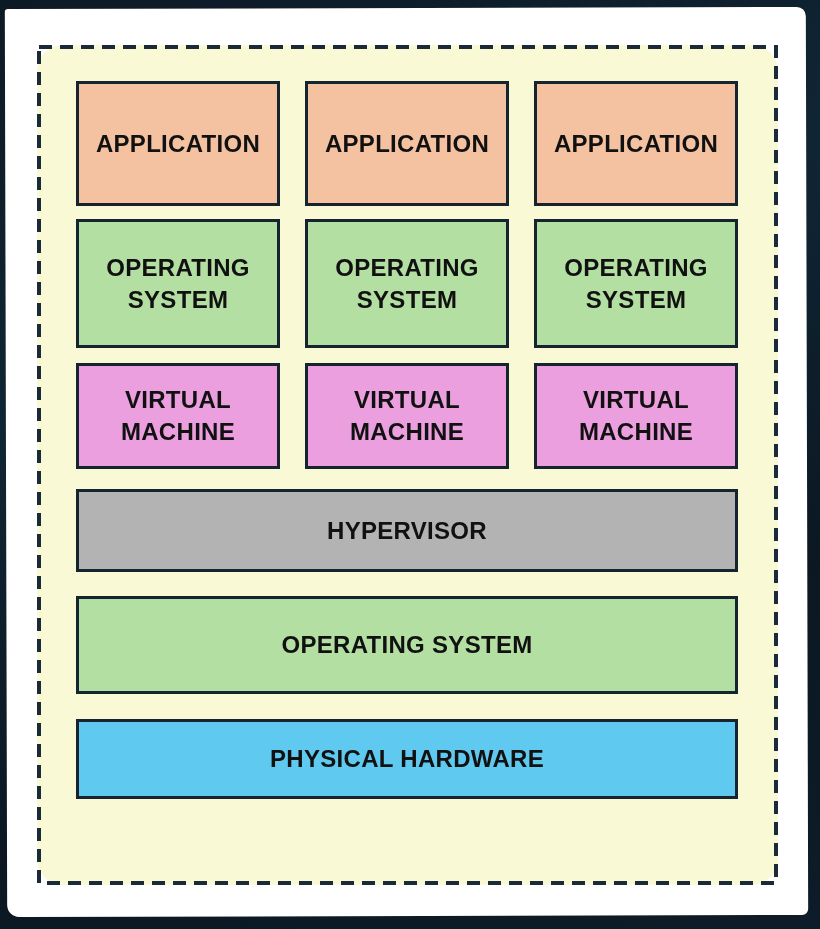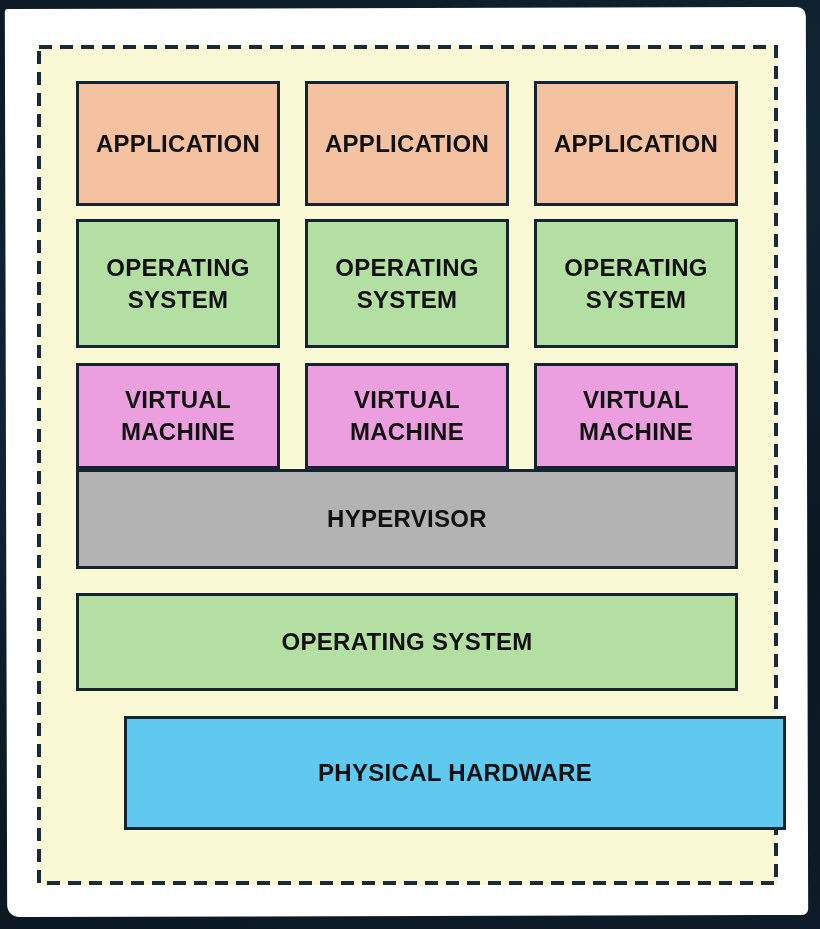--- a/index.html
+++ b/index.html
@@ -26,20 +26,21 @@
     transform: rotate(-0.15deg);
   }
   
   .canvas {
     position: absolute;
     left: 37px;
     top: 45px;
     width: 741px;
     height: 840px;
     background: #f9f9d5;
+    border-radius: 26px;
   }
   .canvas > svg.dashed {
     position: absolute;
     left: 0;
     top: 0;
     pointer-events: none;
   }
   .content {
     position: relative;
     padding: 36px 40px 0 39px;
@@ -61,23 +62,23 @@
     letter-spacing: 0.3px;
     line-height: 1.32;
     padding: 0 8px;
   }
   .row .box { flex: 1; }
   .row-apps .box { height: 125px; }
   .row-os   { margin-top: 13px; }
   .row-os .box { height: 129px; }
   .row-vm   { margin-top: 15px; }
   .row-vm .box { height: 106px; }
-  .layer-hypervisor { height: 100px; }
+  .layer-hypervisor { margin-top: 20px; height: 83px; }
   .layer-host-os    { margin-top: 24px; height: 98px; }
-  .layer-hardware   { margin-top: 25px; height: 114px; margin-left: 48px; }
+  .layer-hardware   { margin-top: 25px; height: 80px; }
   .box.full { width: 100%; }
 </style>
 </head>
 <body>
 
 <div class="paper"></div>
 
 <div class="canvas">
   <svg class="dashed" width="741" height="840">
     <rect x="2" y="2" width="737" height="836" fill="none" stroke="#1b2a38" stroke-width="4" stroke-dasharray="13 8"></rect>

